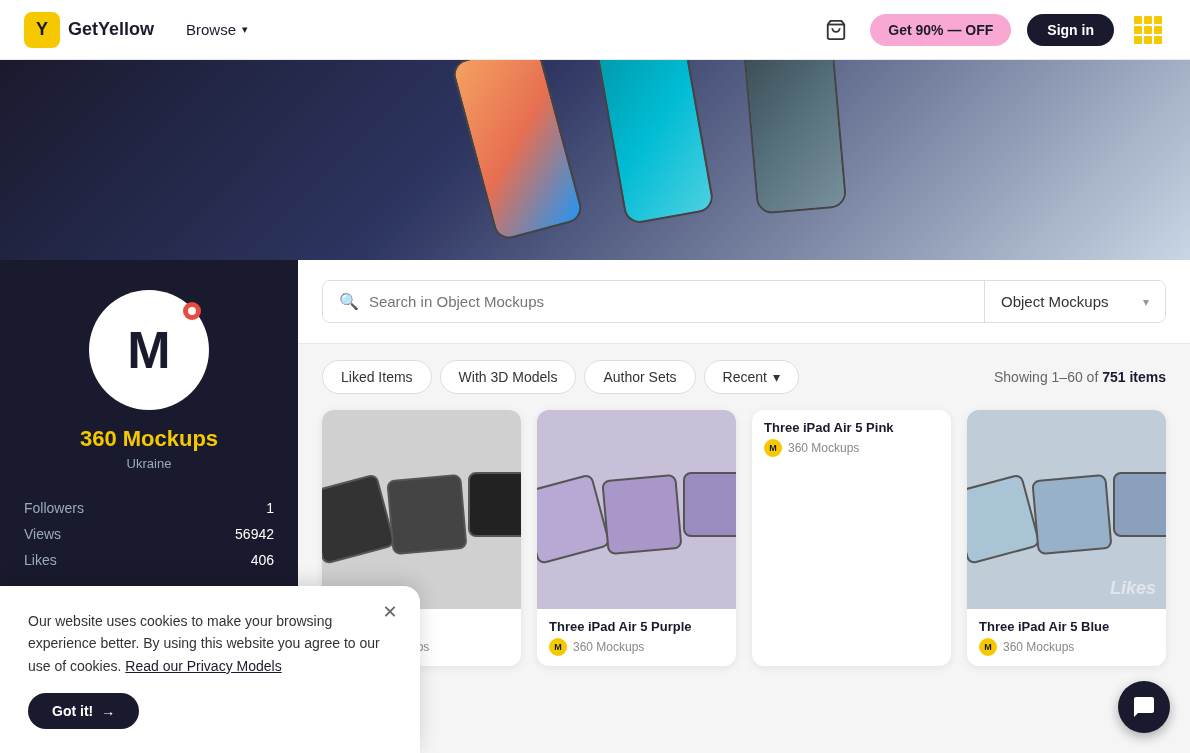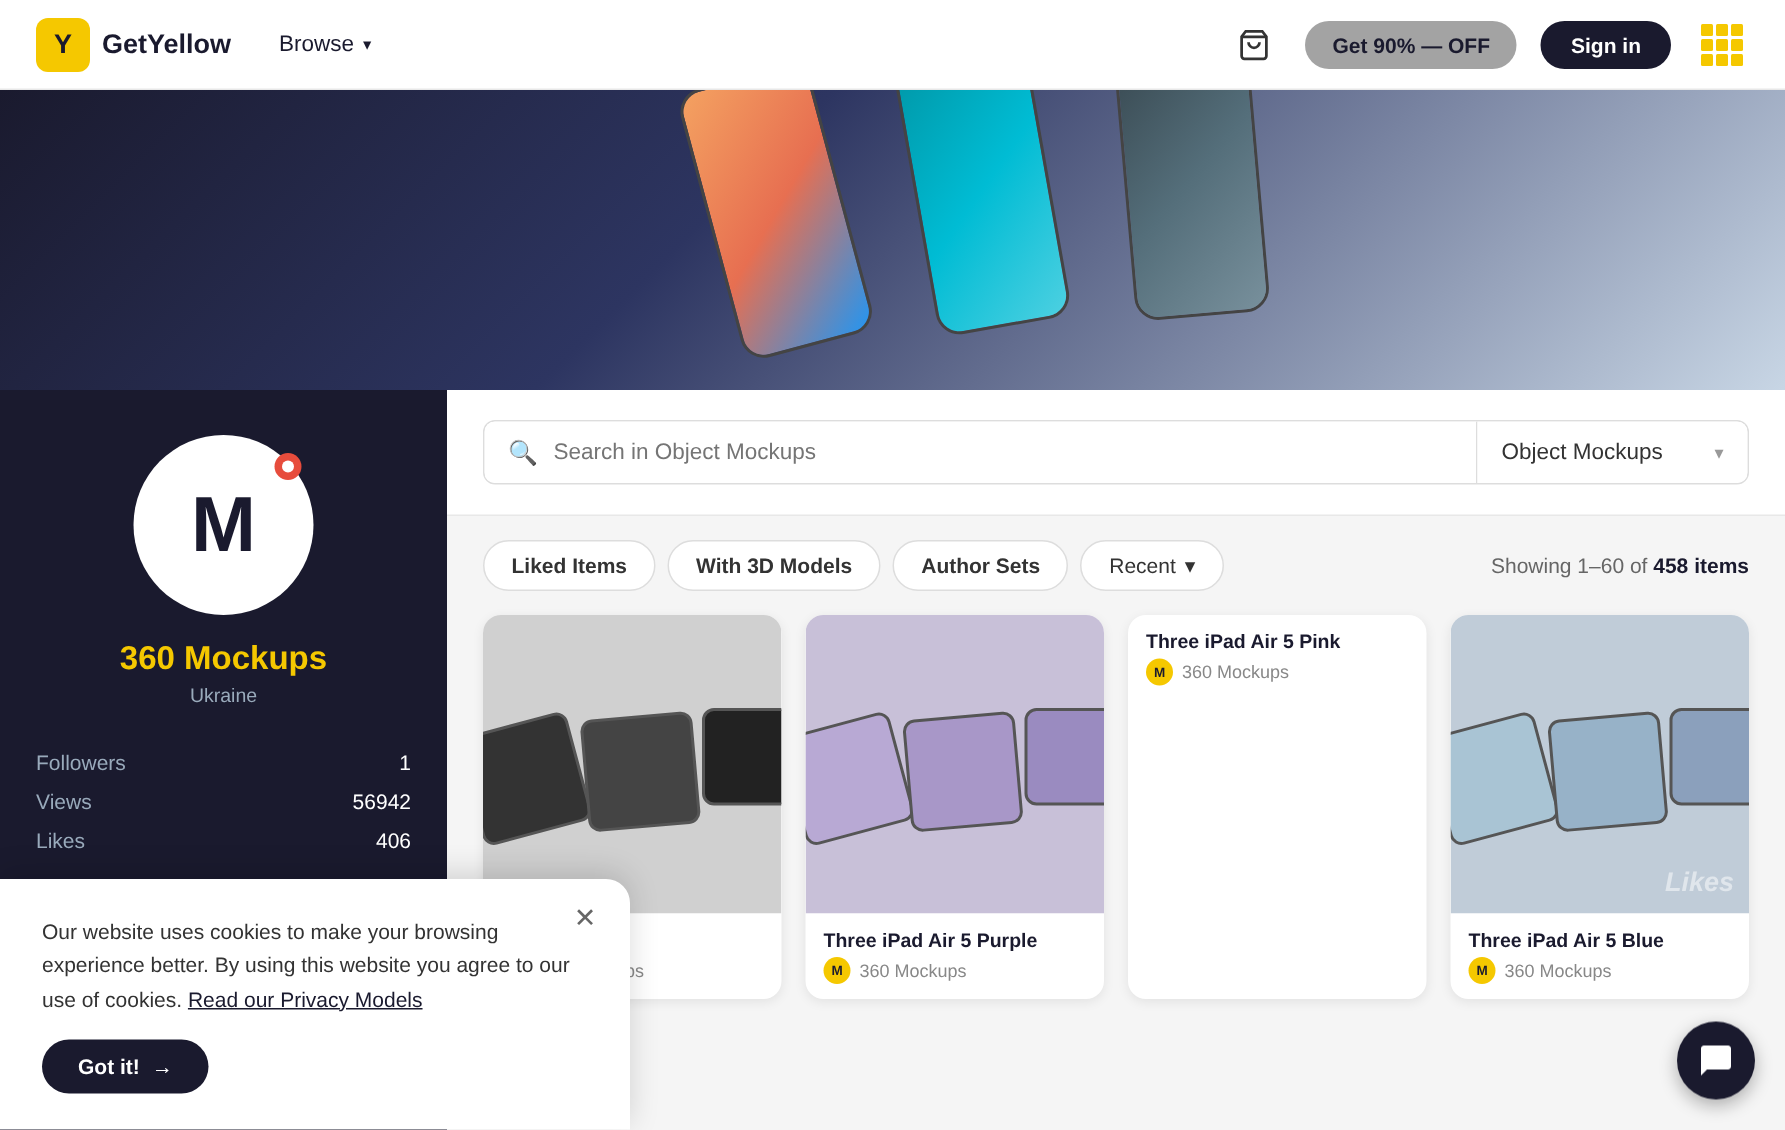--- a/index.html
+++ b/index.html
@@ -16,21 +16,21 @@
     .logo-icon {
       width: 36px; height: 36px; background: #f5c800; border-radius: 8px;
       display: flex; align-items: center; justify-content: center;
       font-weight: 900; font-size: 18px; color: #1a1a2e;
     }
     .logo-text { font-size: 18px; font-weight: 700; color: #1a1a2e; }
     .nav-browse { display: flex; align-items: center; gap: 4px; font-size: 15px; font-weight: 500; color: #1a1a2e; cursor: pointer; }
     .header-right { display: flex; align-items: center; gap: 16px; }
     .cart-icon { width: 36px; height: 36px; display: flex; align-items: center; justify-content: center; cursor: pointer; color: #333; }
     .btn-get90 {
-      background: #a3a3a3; color: #1a1a2e; font-weight: 700; font-size: 14px;
+      background: #f9a8d4; color: #1a1a2e; font-weight: 700; font-size: 14px;
       padding: 8px 18px; border-radius: 20px; border: none; cursor: pointer;
     }
     .btn-signin {
       background: #1a1a2e; color: #fff; font-weight: 600; font-size: 14px;
       padding: 8px 20px; border-radius: 20px; border: none; cursor: pointer;
     }
     .grid-icon { width: 36px; height: 36px; display: flex; align-items: center; justify-content: center; cursor: pointer; }
     .grid-dots { display: grid; grid-template-columns: repeat(3,8px); gap: 2px; }
     .dot { width: 8px; height: 8px; background: #f5c800; border-radius: 1px; }
 
@@ -123,21 +123,21 @@
     }
     .chevron-down { font-size: 12px; color: #999; margin-left: auto; }
 
     
     .filter-row {
       display: flex; align-items: center; padding: 16px 24px;
       justify-content: space-between; background: #f5f5f5;
     }
     .filter-tabs { display: flex; gap: 8px; }
     .filter-tab {
-      padding: 3px 18px; border-radius: 20px; font-size: 14px; font-weight: 700;
+      padding: 3px 18px; border-radius: 20px; font-size: 14px; font-weight: 400;
       cursor: pointer; border: 1.5px solid #ddd; background: #fff; color: #333;
     }
     .recent-btn {
       display: flex; align-items: center; gap: 6px;
       padding: 8px 18px; border-radius: 20px; font-size: 14px; font-weight: 500;
       cursor: pointer; border: 1.5px solid #ddd; background: #fff; color: #333;
     }
     .showing-text { font-size: 14px; color: #666; white-space: nowrap; }
     .showing-count { font-weight: 700; color: #1a1a2e; }
 
@@ -342,21 +342,21 @@
       <div class="filter-tabs">
         <button class="filter-tab">Liked Items</button>
         <button class="filter-tab">With 3D Models</button>
         <button class="filter-tab">Author Sets</button>
         <button class="recent-btn">
           <span>Recent</span>
           <span>▾</span>
         </button>
       </div>
       <div class="showing-text">
-        Showing 1–60 of <span class="showing-count">458 items</span>
+        Showing 1–60 of <span class="showing-count">751 items</span>
       </div>
     </div>
 
     <div class="product-grid">
 
       <div class="product-card">
         <div class="product-thumb">
           <div class="product-thumb-inner" style="background:#d0d0d0;">
             <div class="ipad-mockup">
               <div class="ipad-back ipad-screen-dark" style="background:#333; transform: rotate(-15deg) translateY(10px);"></div>

